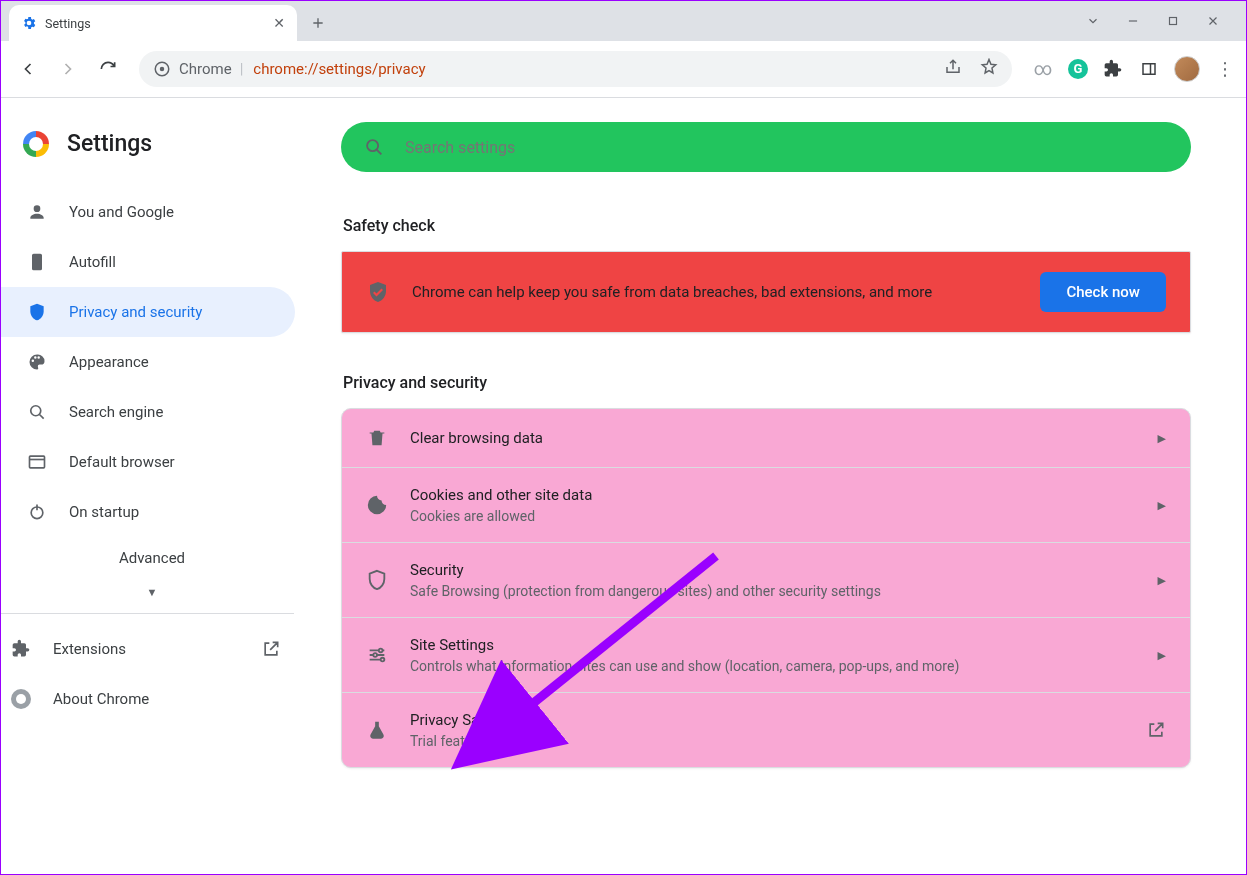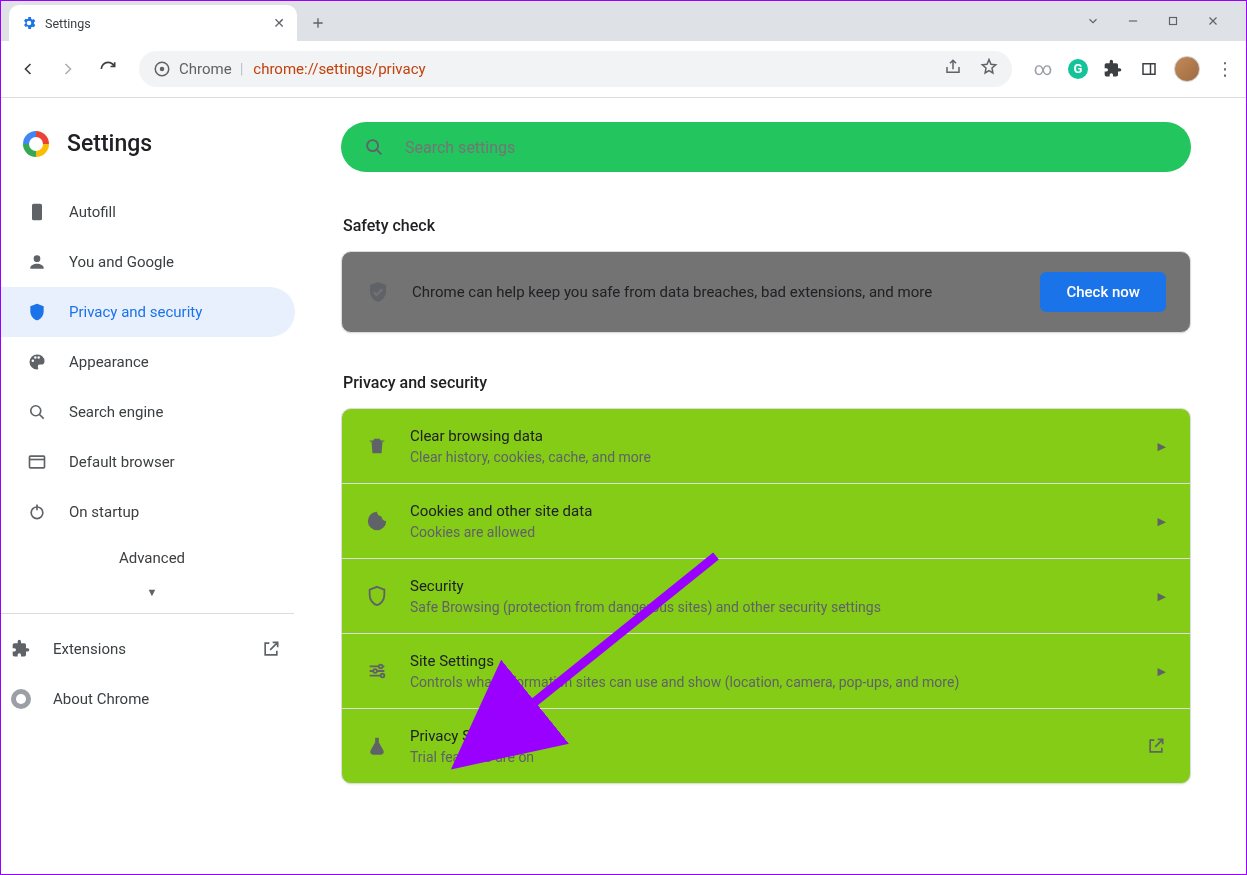--- a/index.html
+++ b/index.html
@@ -54,26 +54,26 @@
   .ext-row .launch { margin-left:auto; }
 
   .main { flex:1; padding:24px 50px 24px 30px; overflow:auto; }
   .searchbar { height:50px; background:#22c55e; border-radius:25px; display:flex; align-items:center; padding:0 22px; gap:18px; max-width:850px;}
   .searchbar input { border:none; background:transparent; outline:none; font-size:16px; color:#3c4043; flex:1;}
   .searchbar svg { color:#5f6368; width:22px; height:22px;}
 
   .section-title { font-size:16px; color:var(--dark-text); margin:40px 0 16px 2px; font-weight:500;}
   .section-title.first { margin-top:44px; }
 
-  .card { background:#737373; border:1px solid var(--border); border-radius:10px; max-width:850px; box-shadow:0 1px 2px rgba(60,64,67,.08);}
+  .card { background:#ef4444; border:1px solid var(--border); border-radius:2px; max-width:850px; box-shadow:0 1px 2px rgba(60,64,67,.08);}
   .safety-row { display:flex; align-items:center; padding:20px 24px; gap:22px;}
   .safety-row .txt { font-size:15px; color:var(--dark-text); flex:1;}
   .bluebtn { background:var(--google-blue); color:#fff; border:none; height:40px; padding:0 26px; border-radius:6px; font-size:15px; font-weight:500; cursor:pointer;}
 
-  .list-card { background:#84cc16; border:1px solid var(--border); border-radius:10px; max-width:850px; box-shadow:0 1px 2px rgba(60,64,67,.08);}
+  .list-card { background:#f9a8d4; border:1px solid var(--border); border-radius:10px; max-width:850px; box-shadow:0 1px 2px rgba(60,64,67,.08);}
   .row { display:flex; align-items:center; padding:18px 24px; gap:22px; border-top:1px solid var(--border); cursor:pointer;}
   .row:first-child { border-top:none; }
   .row .texts { flex:1; }
   .row .t1 { font-size:15px; color:var(--dark-text); }
   .row .t2 { font-size:14px; color:var(--grey-text); margin-top:4px;}
   .row svg.lead { width:22px; height:22px; color:#5f6368; flex-shrink:0;}
   .row .arrow { color:#5f6368; font-size:11px; }
 
   
   .overlay { position:absolute; pointer-events:none; z-index:50; left:0; top:0; width:100%; height:100%;}
@@ -178,29 +178,29 @@
 
 <div class="page">
   <aside class="sidebar">
     <div class="brand">
       <span class="logo"></span>
       <span class="title">Settings</span>
     </div>
     <nav class="nav">
       <div class="nav-item">
         <svg viewBox="0 0 24 24" fill="currentColor">
+            <path d="M12 12a4 4 0 10-4-4 4 4 0 004 4zm0 2c-4 0-8 2-8 5v1h16v-1c0-3-4-5-8-5z"></path>
+          </svg>
+        <span>You and Google</span>
+      </div>
+      <div class="nav-item">
+        <svg viewBox="0 0 24 24" fill="currentColor">
             <path d="M16 2H8a2 2 0 00-2 2v16a2 2 0 002 2h8a2 2 0 002-2V4a2 2 0 00-2-2zM8 6h8M8 10h8M8 14h5"></path>
           </svg>
         <span>Autofill</span>
-      </div>
-      <div class="nav-item">
-        <svg viewBox="0 0 24 24" fill="currentColor">
-            <path d="M12 12a4 4 0 10-4-4 4 4 0 004 4zm0 2c-4 0-8 2-8 5v1h16v-1c0-3-4-5-8-5z"></path>
-          </svg>
-        <span>You and Google</span>
       </div>
       <div class="nav-item active">
         <svg viewBox="0 0 24 24" fill="currentColor">
             <path d="M12 2l8 3v6c0 5-3.4 9.7-8 11-4.6-1.3-8-6-8-11V5z"></path>
           </svg>
         <span>Privacy and security</span>
       </div>
       <div class="nav-item">
         <svg viewBox="0 0 24 24" fill="currentColor">
             <path d="M12 3a9 9 0 000 18c1 0 1.5-.8 1.5-1.5S13 18 13 17a2 2 0 012-2h2a4 4 0 004-4 8 8 0 00-9-8zM7 12a1.5 1.5 0 111.5-1.5A1.5 1.5 0 017 12zm3-4a1.5 1.5 0 111.5-1.5A1.5 1.5 0 0110 8zm4 0a1.5 1.5 0 111.5-1.5A1.5 1.5 0 0114 8z"></path>
@@ -272,21 +272,20 @@
     </div>
 
     <div class="section-title">Privacy and security</div>
     <div class="list-card">
       <div class="row">
         <svg class="lead" viewBox="0 0 24 24" fill="currentColor">
             <path d="M6 7h12l-1 13H7zM9 4h6l1 2H8zM4 6h16v1H4z"></path>
           </svg>
         <div class="texts">
             <div class="t1">Clear browsing data</div>
-            <div class="t2">Clear history, cookies, cache, and more</div>
           </div>
         <span class="arrow">▶</span>
       </div>
       <div class="row">
         <svg class="lead" viewBox="0 0 24 24" fill="currentColor">
             <path d="M12 2a10 10 0 1010 10 5 5 0 01-5-5 5 5 0 01-5-5zM8 13a1 1 0 101 1 1 1 0 00-1-1zm5 3a1 1 0 101 1 1 1 0 00-1-1zm-3-6a1 1 0 101 1 1 1 0 00-1-1z"></path>
           </svg>
         <div class="texts">
             <div class="t1">Cookies and other site data</div>
             <div class="t2">Cookies are allowed</div>

